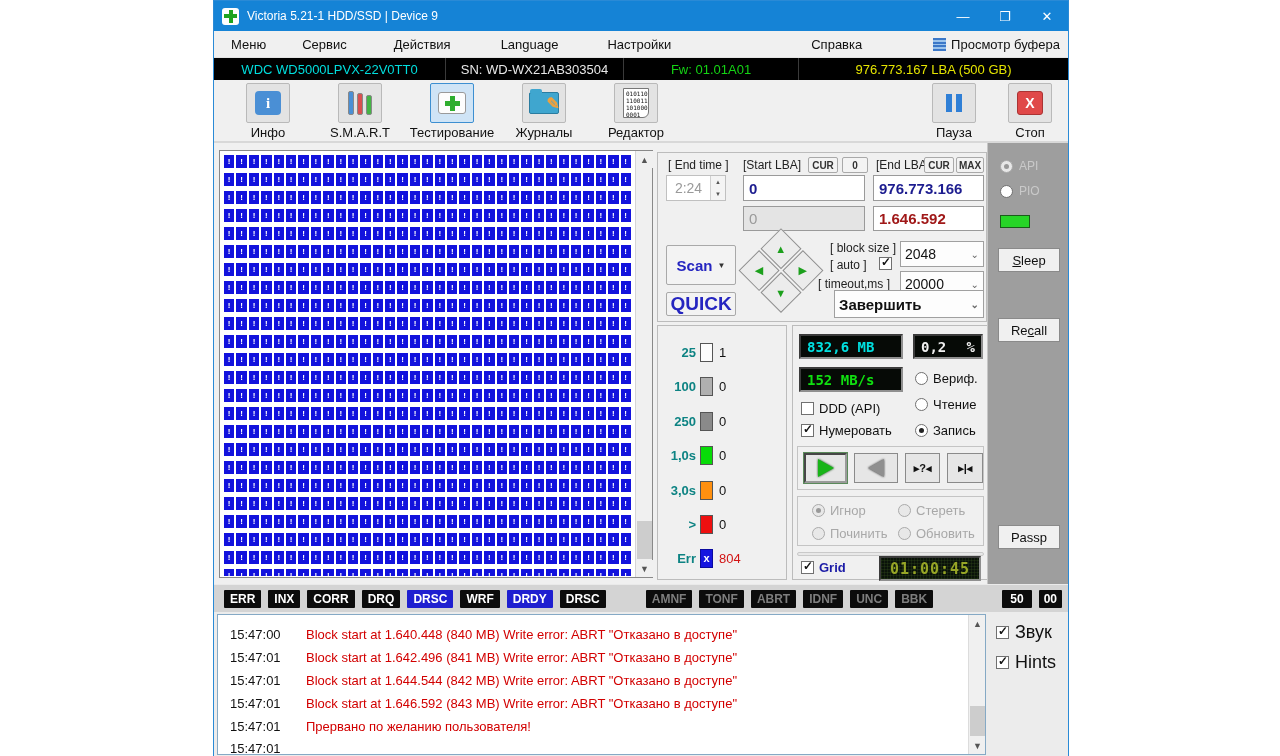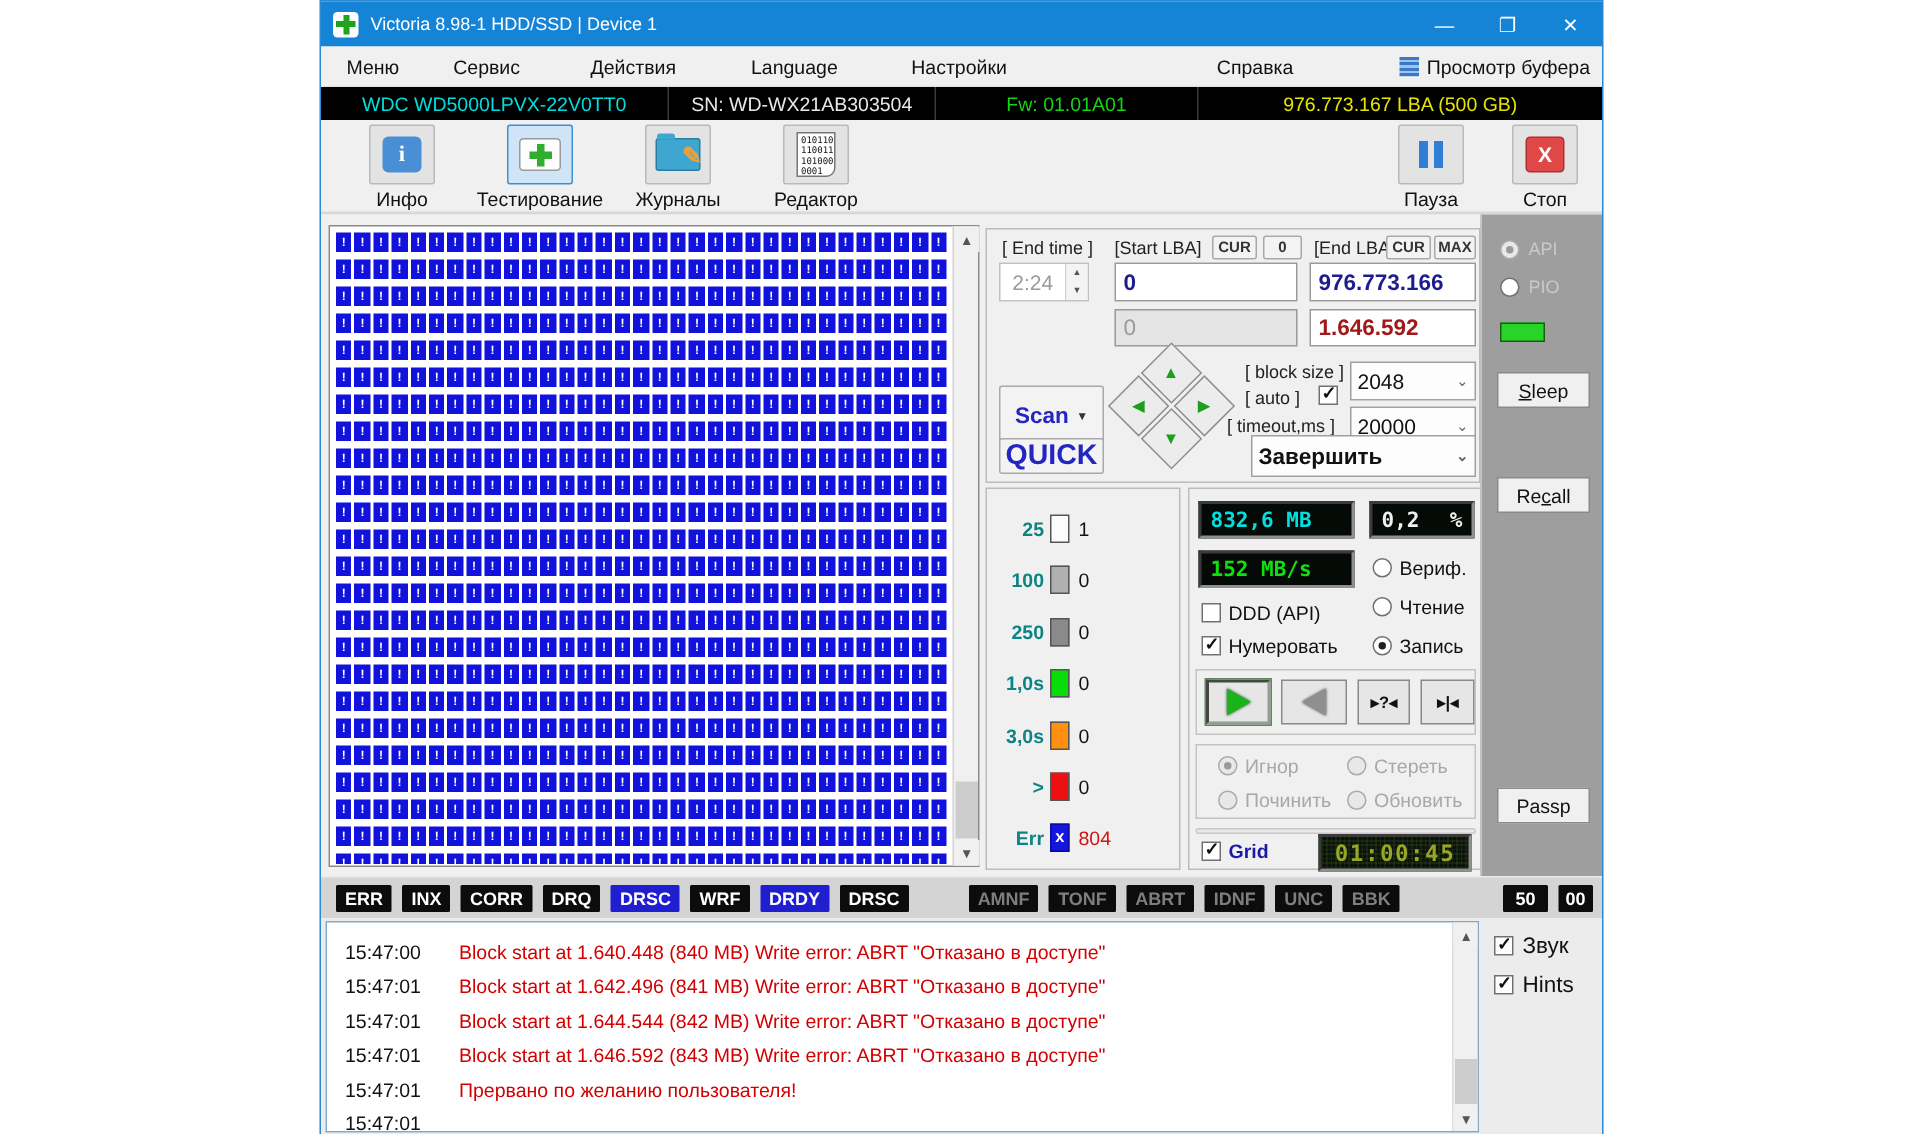--- a/index.html
+++ b/index.html
@@ -73,21 +73,21 @@
   .lbl { position:absolute; color:#222; font-size:12px; }
   .mini-btn { position:absolute; height:16px; background:#f3f3f3; border:1px solid #a9a9a9; font-size:10px; font-weight:bold; color:#333; display:flex; align-items:center; justify-content:center; border-radius:2px; }
   .inputbox { position:absolute; background:#fff; border:1px solid #9a9a9a; font-size:15px; font-weight:bold; color:#1c1c8f; padding:2px 5px; display:flex; align-items:center; }
   .inputbox.disabled { background:#e4e4e4; color:#9a9a9a; font-weight:normal; }
   .inputbox.redval { color:#a01818; }
   .spinbox { position:absolute; left:8px; top:22px; width:60px; height:26px; background:#fff; border:1px solid #c0c0c0; display:flex; align-items:center; }
   .spinbox .val { flex:1; text-align:center; color:#9a9a9a; font-size:14px; }
   .spin-arrows { width:15px; height:100%; display:flex; flex-direction:column; border-left:1px solid #d0d0d0; }
   .spin-arrows span { flex:1; font-size:6px; color:#555; display:flex; align-items:center; justify-content:center; background:#f4f4f4; }
   .btn { background:#f3f3f3; border:1px solid #a9a9a9; border-radius:2px; display:flex; align-items:center; justify-content:center; }
-  .scan-btn { position:absolute; left:8px; top:104px; width:70px; height:40px; font-size:15px; font-weight:bold; color:#2525c0; gap:5px; }
+  .scan-btn { position:absolute; left:8px; top:92px; width:70px; height:40px; font-size:15px; font-weight:bold; color:#2525c0; gap:5px; }
   .scan-btn .dn { font-size:8px; color:#333; }
   .quick-btn { position:absolute; left:8px; top:139px; width:70px; height:24px; font-size:19px; font-weight:bold; color:#2525c0; }
   .dropdown { position:absolute; background:#fdfdfd; border:1px solid #a0a0a0; display:flex; align-items:center; font-size:14px; color:#111; padding:0 4px; }
   .dropdown .chev { margin-left:auto; color:#666; font-size:10px; }
   .diamond { position:absolute; left:92px; top:88px; width:62px; height:62px; transform:rotate(45deg); }
   .dbtn { position:absolute; width:29px; height:29px; background:#ececec; border:1px solid #8f8f8f; display:flex; align-items:center; justify-content:center; }
   .dbtn span { transform:rotate(-45deg); color:#1ca01c; font-size:11px; }
   .dbtn.q1{left:0;top:0;} .dbtn.q2{left:31px;top:0;} .dbtn.q3{left:0;top:31px;} .dbtn.q4{left:31px;top:31px;}
 
   .cb { display:inline-block; width:13px; height:13px; background:#fff; border:1px solid #707070; position:relative; vertical-align:-2px; }
@@ -144,31 +144,31 @@
 
   
   .logsec { position:absolute; left:0; top:611px; width:100%; height:145px; background:#ececec; }
   .log-panel { position:absolute; left:3px; top:2px; width:769px; height:141px; background:#fff; border:1px solid #85a9c5; overflow:hidden; }
   .log-row { position:absolute; left:0; width:100%; height:23px; display:flex; align-items:center; font-size:13px; }
   .log-time { width:62px; padding-left:12px; color:#111; flex-shrink:0; }
   .log-text { padding-left:26px; color:#222; white-space:nowrap; }
   .log-row.red .log-text { color:#d20000; }
   .log-scroll { position:absolute; right:0; top:0; width:17px; height:100%; background:#f0f0f0; border-left:1px solid #dcdcdc; }
   .log-scroll .thumb { position:absolute; left:1px; width:15px; height:30px; bottom:18px; background:#cdcdcd; }
-  .log-opts { position:absolute; left:782px; top:10px; font-size:15px; color:#111; }
+  .log-opts { position:absolute; left:782px; top:10px; font-size:18px; color:#111; }
   .log-opt { display:flex; align-items:center; gap:6px; margin-bottom:9px; }
 </style>
 </head>
 <body>
 
 <div class="window">
 
   <div class="titlebar">
     <span class="app-icon"></span>
-    <span class="title-text">Victoria 8.98-1 HDD/SSD | Device 1</span>
+    <span class="title-text">Victoria 5.21-1 HDD/SSD | Device 9</span>
     <div class="win-controls">
       <span class="win-btn">—</span>
       <span class="win-btn">❐</span>
       <span class="win-btn">✕</span>
     </div>
   </div>
 
   <div class="menubar">
     <span class="menu-item" style="margin-left:15px">Меню</span>
     <span class="menu-item" style="margin-left:32px">Сервис</span>
@@ -188,20 +188,30 @@
     <span class="dev-seg seg-fw">Fw: 01.01A01</span>
     <span class="dev-seg seg-cap">976.773.167 LBA (500 GB)</span>
   </div>
 
   <div class="toolbar">
     <div class="tool-btn">
       <span class="icon-box">
           <span class="ic-info">i</span>
         </span>
       <span class="tool-label">Инфо</span>
+    </div>
+    <div class="tool-btn">
+      <span class="icon-box">
+          <span class="ic-smart">
+            <i></i>
+            <i></i>
+            <i></i>
+          </span>
+        </span>
+      <span class="tool-label">S.M.A.R.T</span>
     </div>
     <div class="tool-btn selected">
       <span class="icon-box">
           <span class="ic-aid"></span>
         </span>
       <span class="tool-label">Тестирование</span>
     </div>
     <div class="tool-btn">
       <span class="icon-box">
           <span class="ic-folder"></span>

